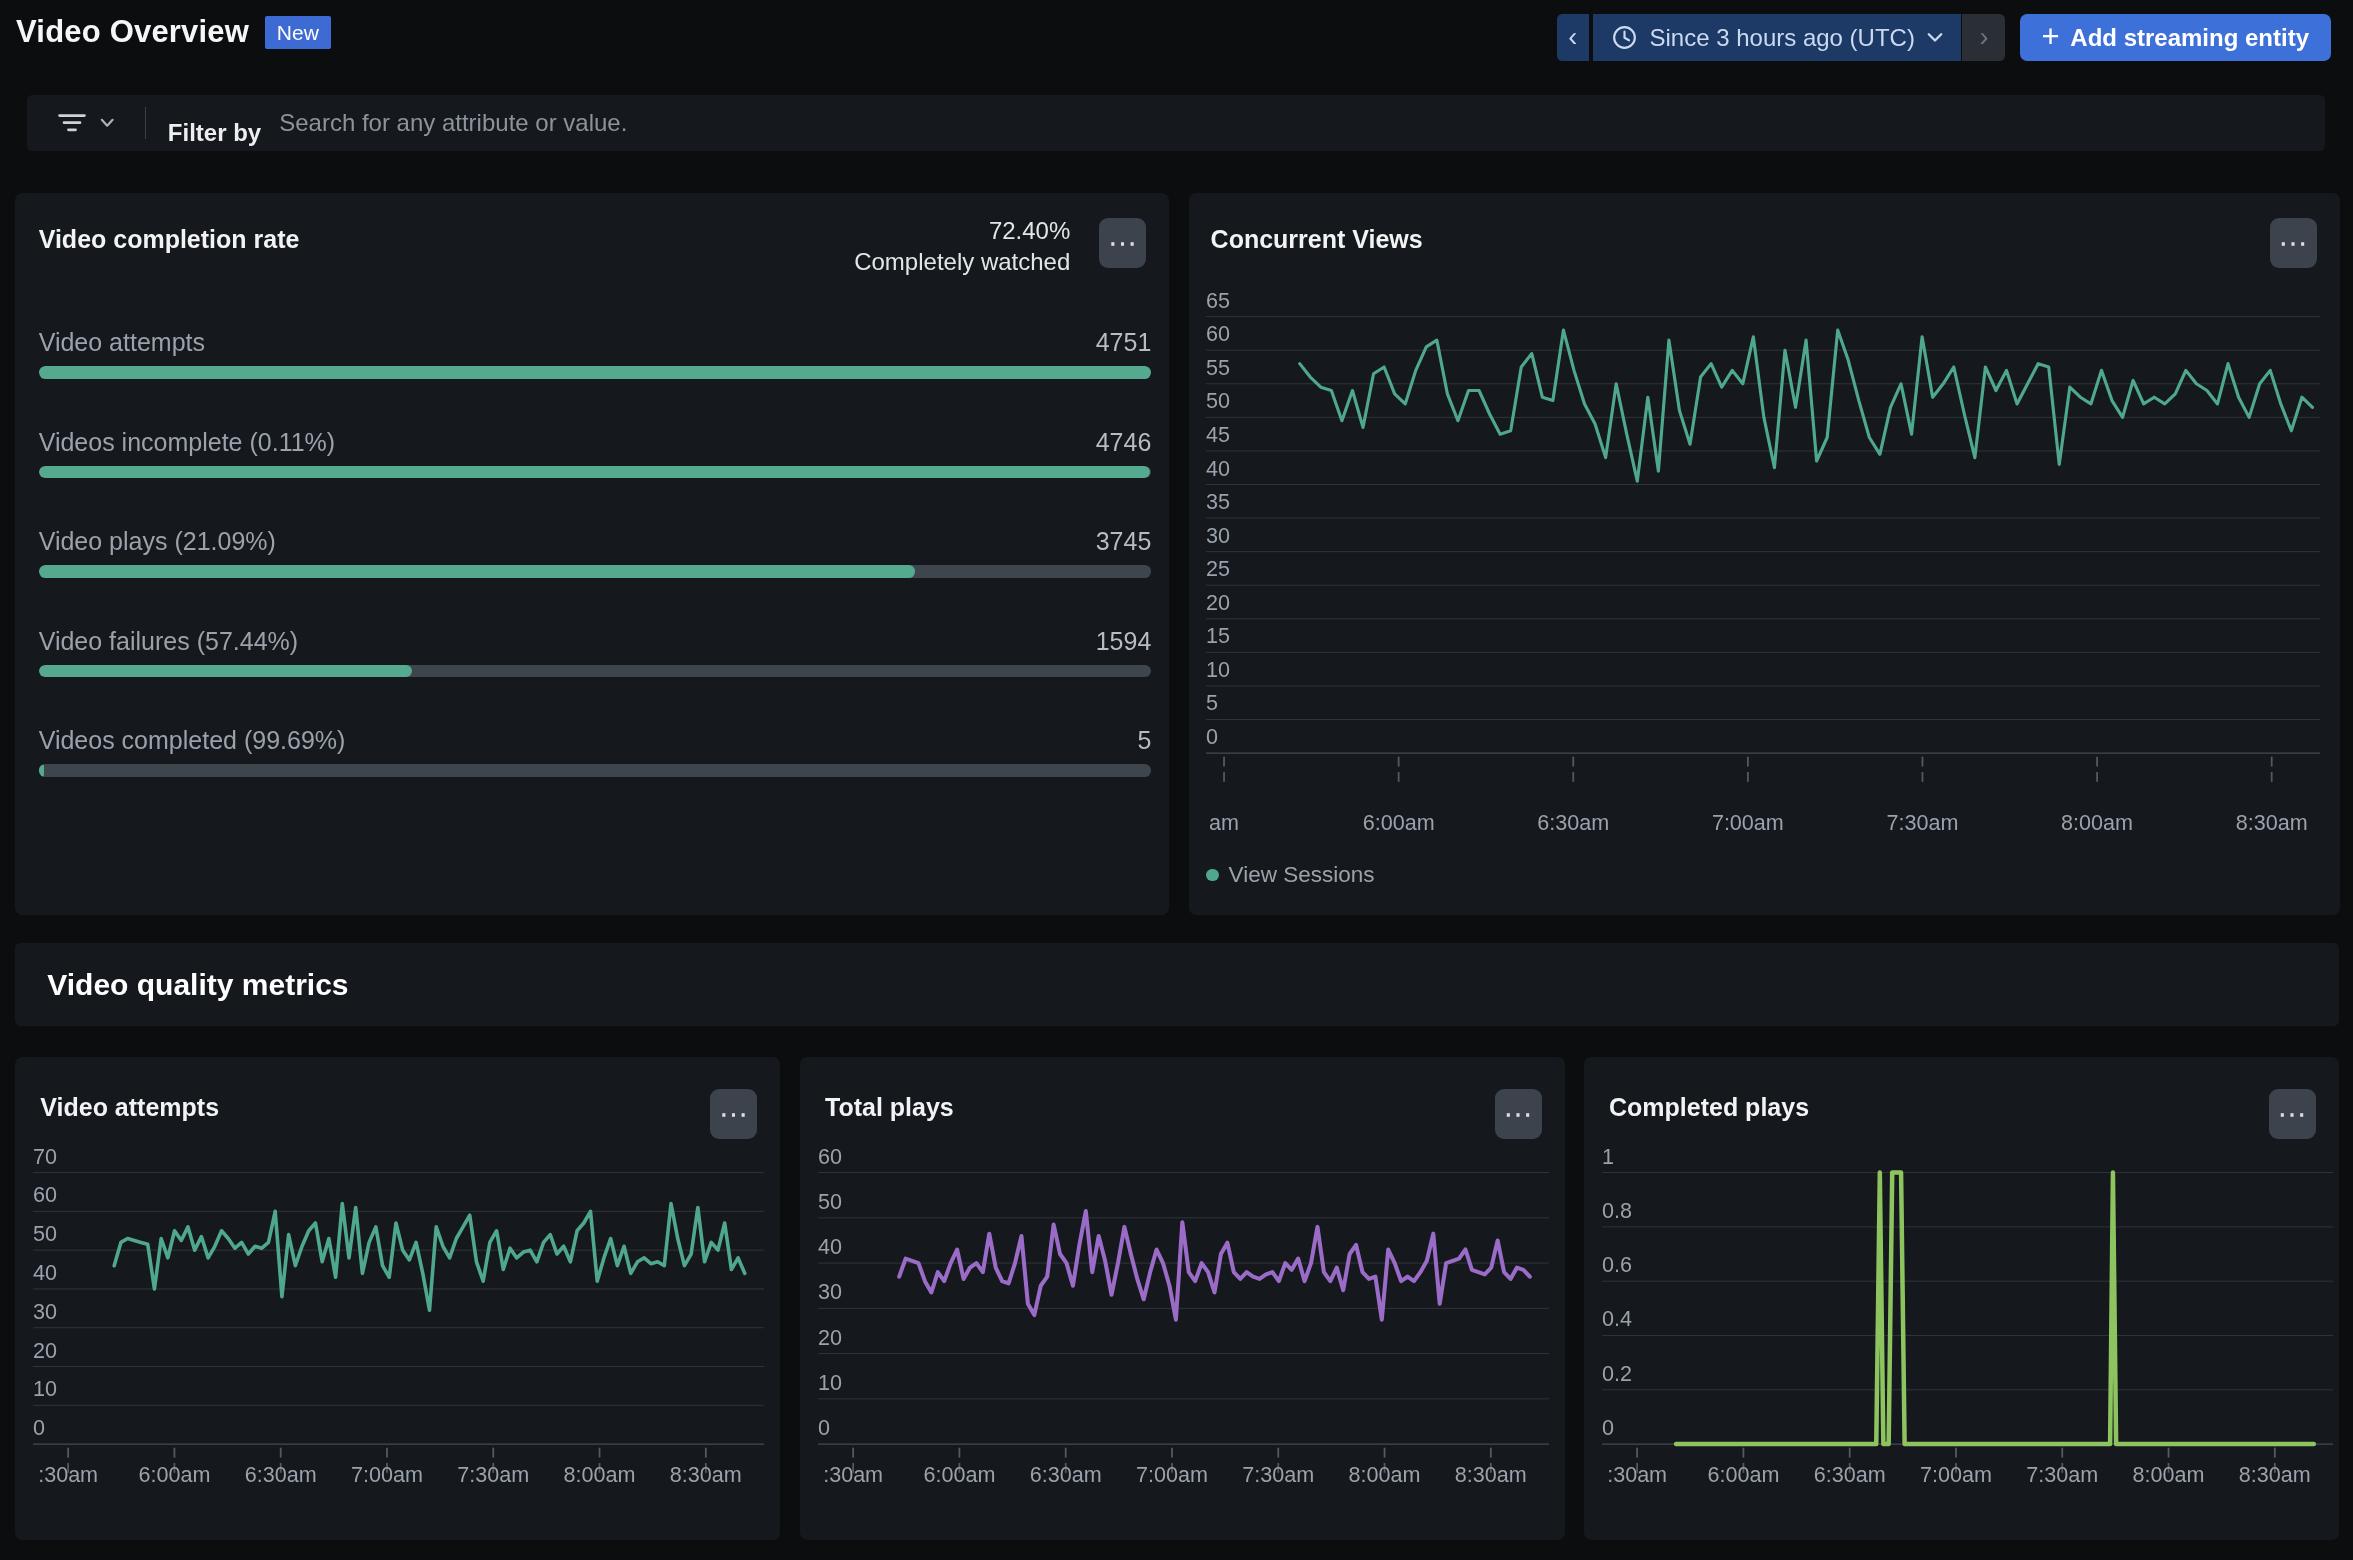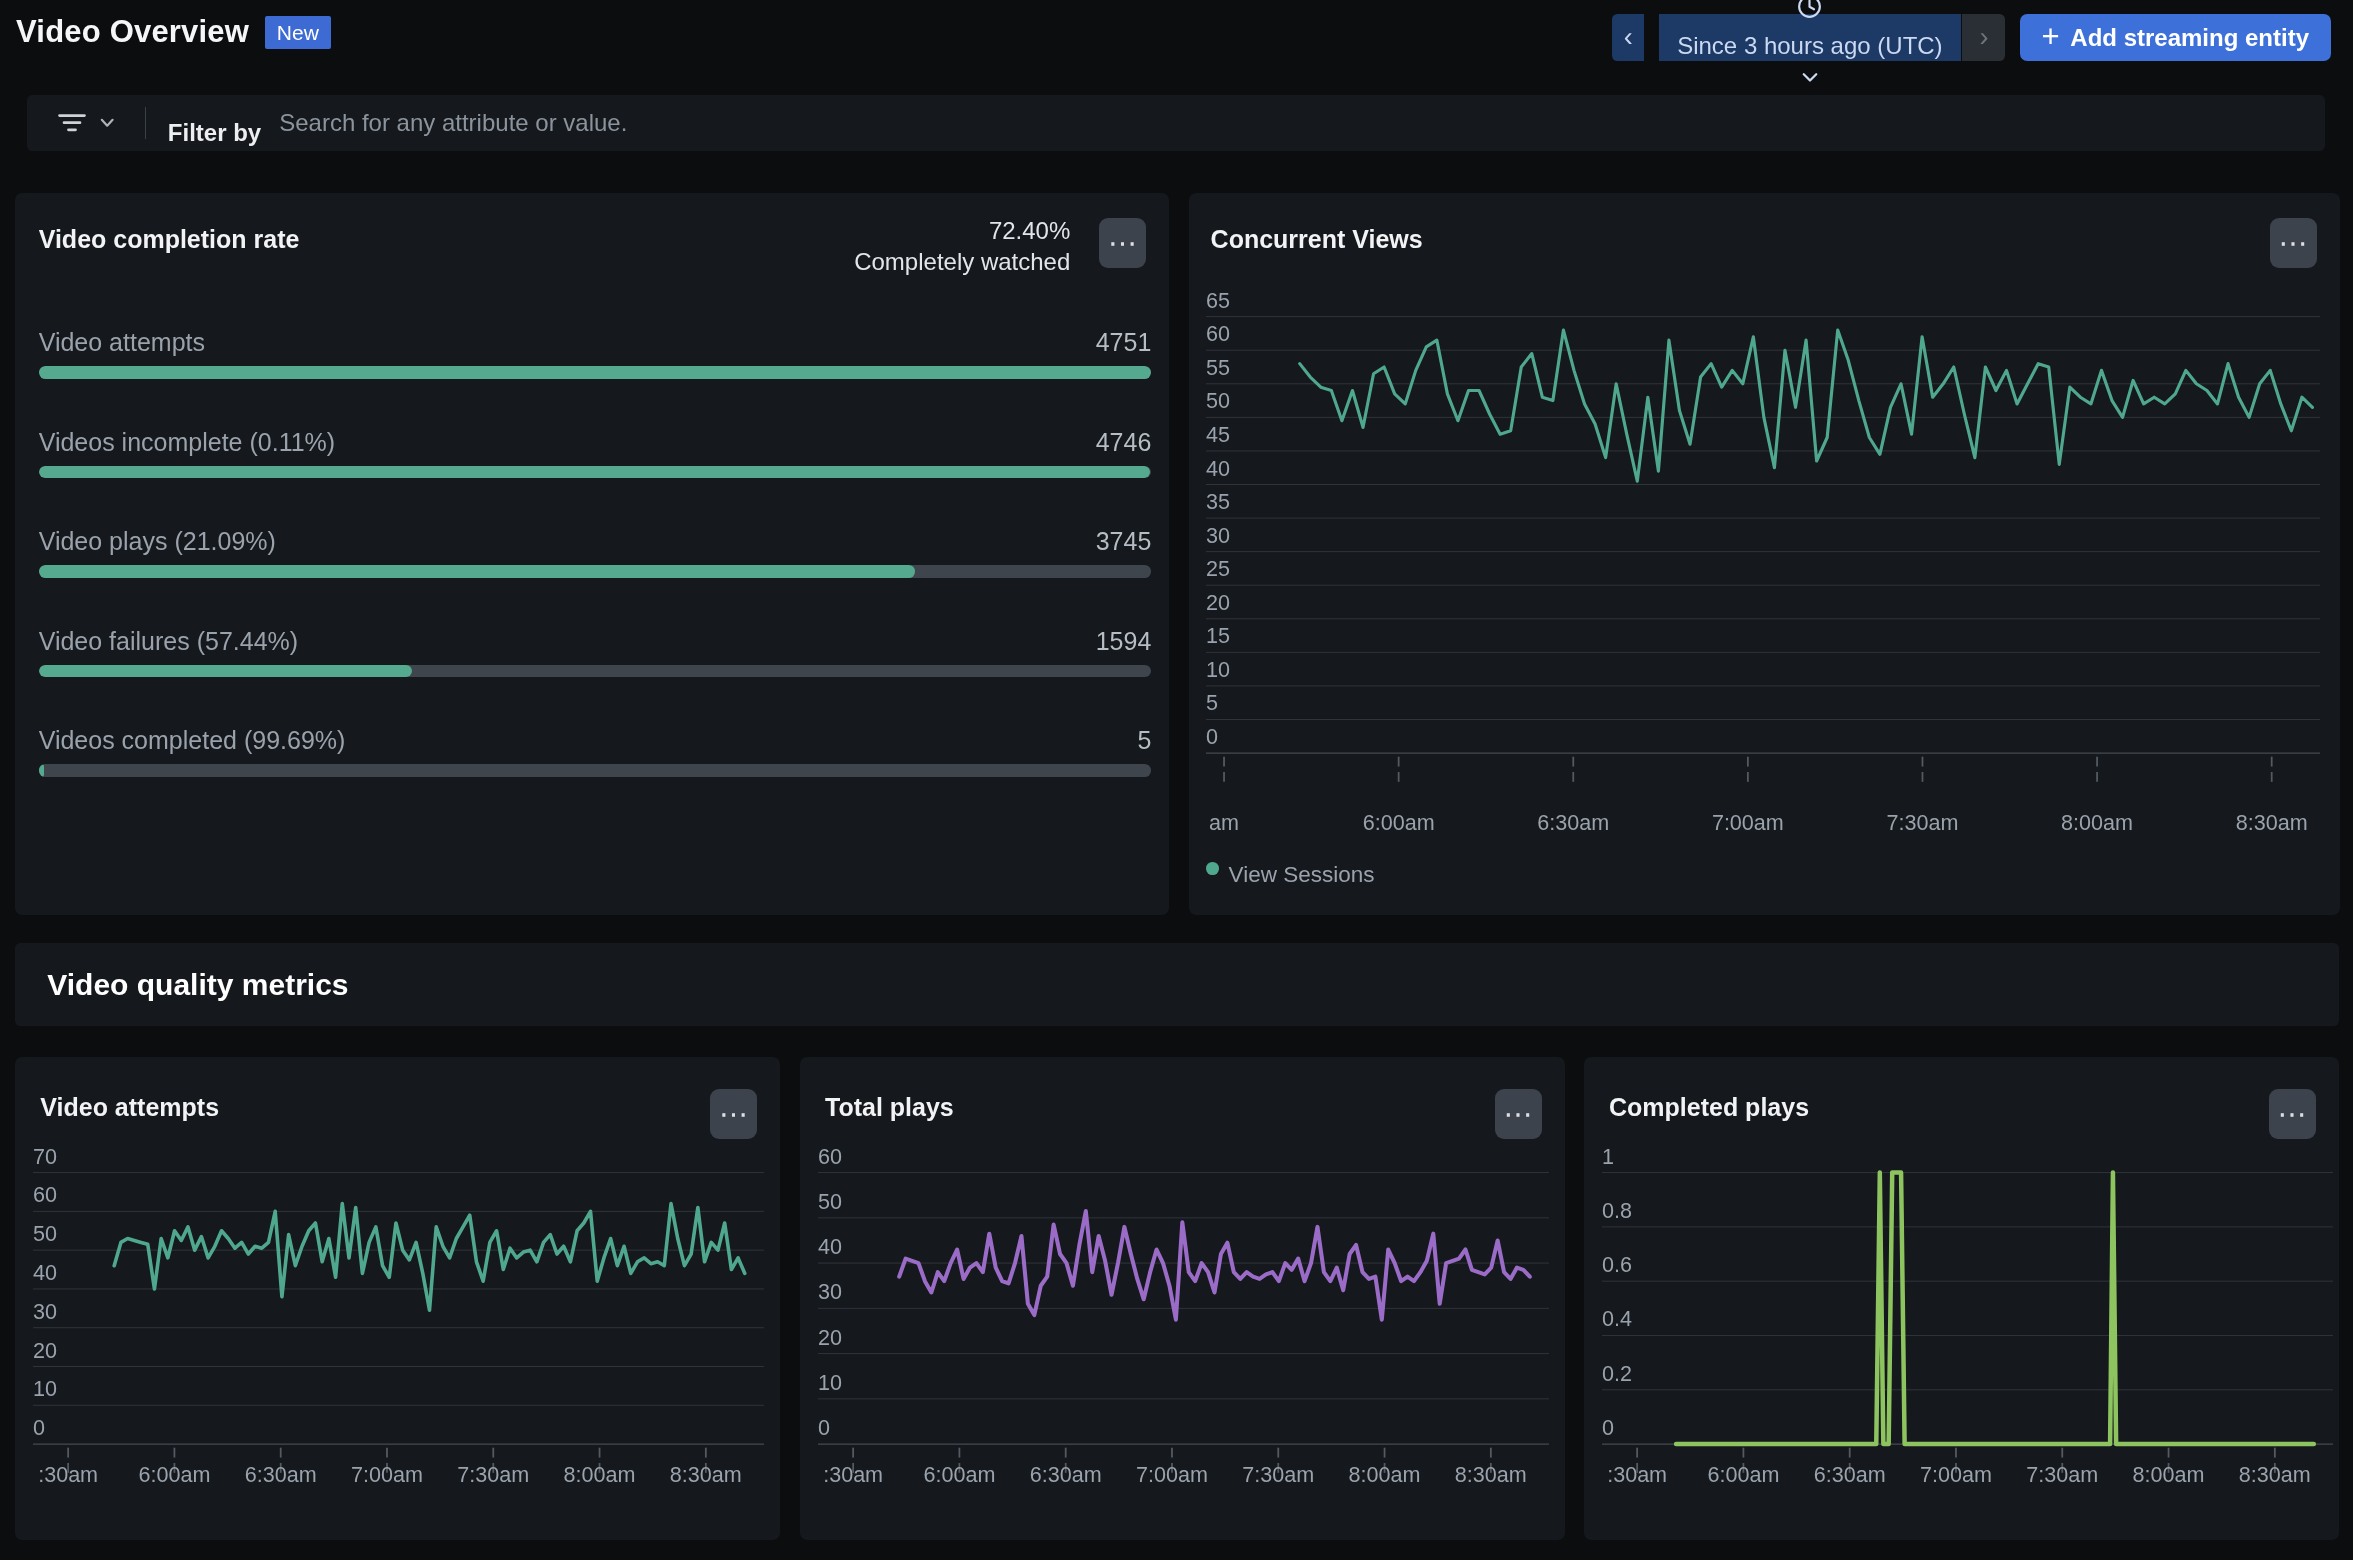--- a/index.html
+++ b/index.html
@@ -6,21 +6,21 @@
   html,body { width:2354px; height:1560px; background:#0c0d0f; font-family:"Liberation Sans", sans-serif; overflow:hidden; position:relative; color:#e9ebed; }
 
   
   .page-header { position:absolute; left:16px; top:14.4px; display:flex; align-items:center; gap:16px; }
   .page-title { font-size:31px; font-weight:bold; color:#f5f6f7; letter-spacing:0.2px; }
   .badge-new { background:#3d6bd3; color:#fff; font-size:21px; padding:3.6px 11.7px; border-radius:2px; line-height:1.2; }
 
   .header-controls { position:absolute; top:14.4px; right:23.4px; display:flex; align-items:stretch; height:47px; }
   .seg { display:flex; align-items:center; justify-content:center; }
   .btn-prev { width:32px; background:#1d3a67; border-radius:5.4px 0 0 5.4px; color:#cbd9f1; font-size:27px; cursor:pointer; }
-  .time-display { background:#1d3a67; margin-left:15px; padding:0 18px; gap:11.7px; color:#cbd9f1; font-size:24px; cursor:pointer;flex-direction:column; }
+  .time-display { background:#1d3a67; margin-left:4px; padding:0 18px; gap:11.7px; color:#cbd9f1; font-size:24px; cursor:pointer; }
   .btn-next { width:43px; background:#2a2e35; margin-left:1.8px; border-radius:0 5.4px 5.4px 0; color:#6e747e; font-size:27px; cursor:pointer; }
   .btn-add { margin-left:14.4px; background:#3d70d9; border-radius:7.2px; padding:0 21.6px; gap:10.8px; color:#fff; font-size:24px; font-weight:bold; cursor:pointer; }
   .plus-glyph { font-size:31px; font-weight:normal; line-height:1; position:relative; top:-1.8px; }
 
   
   .filter-bar { position:absolute; left:27px; top:95px; width:2298px; height:56px; background:#15181c; border-radius:5.4px; display:flex; align-items:center; padding:0 21.6px; }
   .filter-icon-group { display:flex; align-items:center; gap:12.6px; cursor:pointer; padding:0 7.2px; }
   .filter-divider { width:0.9px; height:32px; background:#3a4046; margin:0 21.6px 0 23.4px; }
   .filter-label { font-size:24px; font-weight:bold; color:#eceef0; margin-right:18px; white-space:nowrap;margin-top:20px; }
   .filter-input { flex:1; background:transparent; border:none; outline:none; font-size:24px; color:#dfe3e7; font-family:"Liberation Sans", sans-serif; }
@@ -41,21 +41,21 @@
   .row-label { font-size:25px; color:#9aa2ac; }
   .row-value { font-size:25px; color:#b6bdc4; }
   .bar-track { height:12.6px; background:#3e454d; border-radius:6.3px; overflow:hidden; }
   .bar-fill { height:100%; background:#55a98f; border-radius:6.3px; }
 
   #card-concurrent { left:1189px; top:193px; width:1151px; height:722px; }
   #card-concurrent .card-title { left:21.6px; top:32px; }
   #card-concurrent .menu-btn { right:23.4px; top:25px; }
   #chart-concurrent { position:absolute; left:17px; top:111px; }
 
-  .legend { position:absolute; left:17px; top:669px; display:flex; align-items:flex-start; gap:10px; }
+  .legend { position:absolute; left:17px; top:669px; display:flex; align-items:center; gap:10px; }
   .legend-dot { width:12.6px; height:12.6px; border-radius:50%; }
   .legend-label { font-size:22.5px; color:#9aa3ad; }
 
   .section-panel { position:absolute; left:15.3px; top:943px; width:2324px; height:83px; background:#15181c; border-radius:5.4px; display:flex; align-items:center; padding-left:32px; }
   .section-title { font-size:30px; font-weight:bold; color:#ffffff; }
 
   .quality-card { top:1057px; height:483px; }
   #card-attempts { left:15.3px; width:765px; }
   #card-totalplays { left:800px; width:765px; }
   #card-completed { left:1584px; width:755px; }

